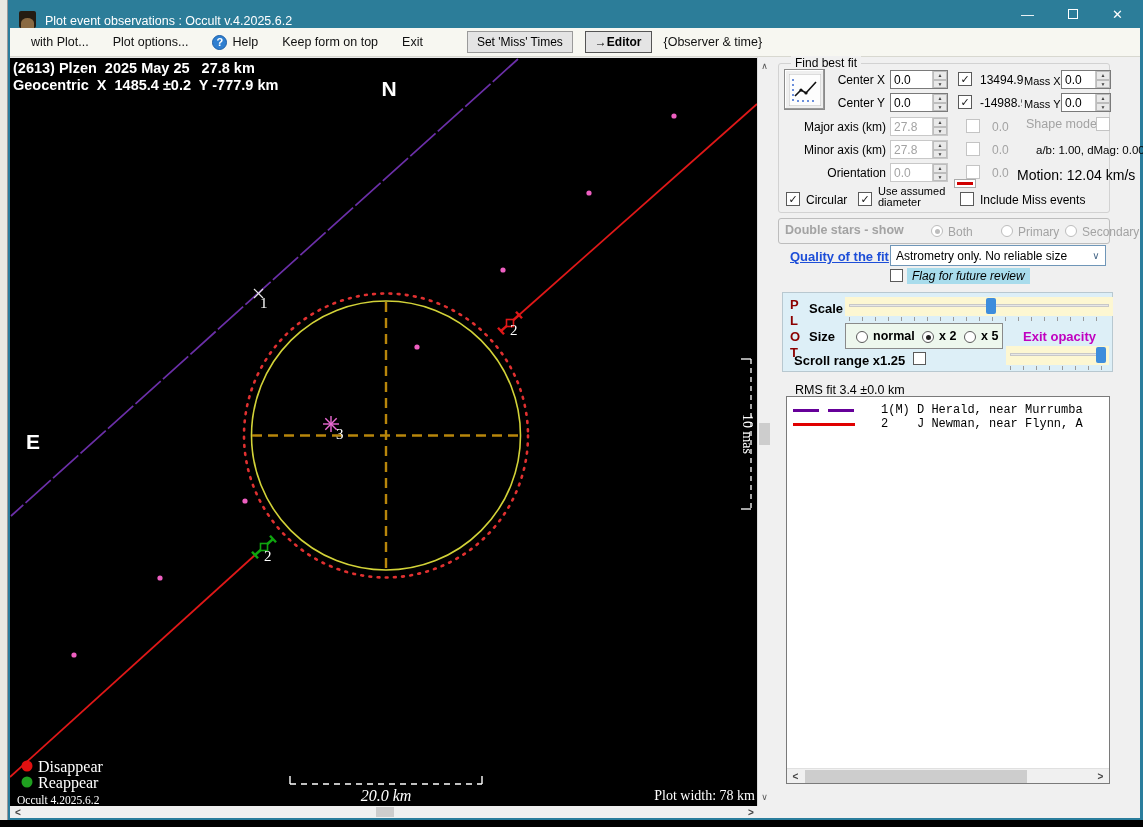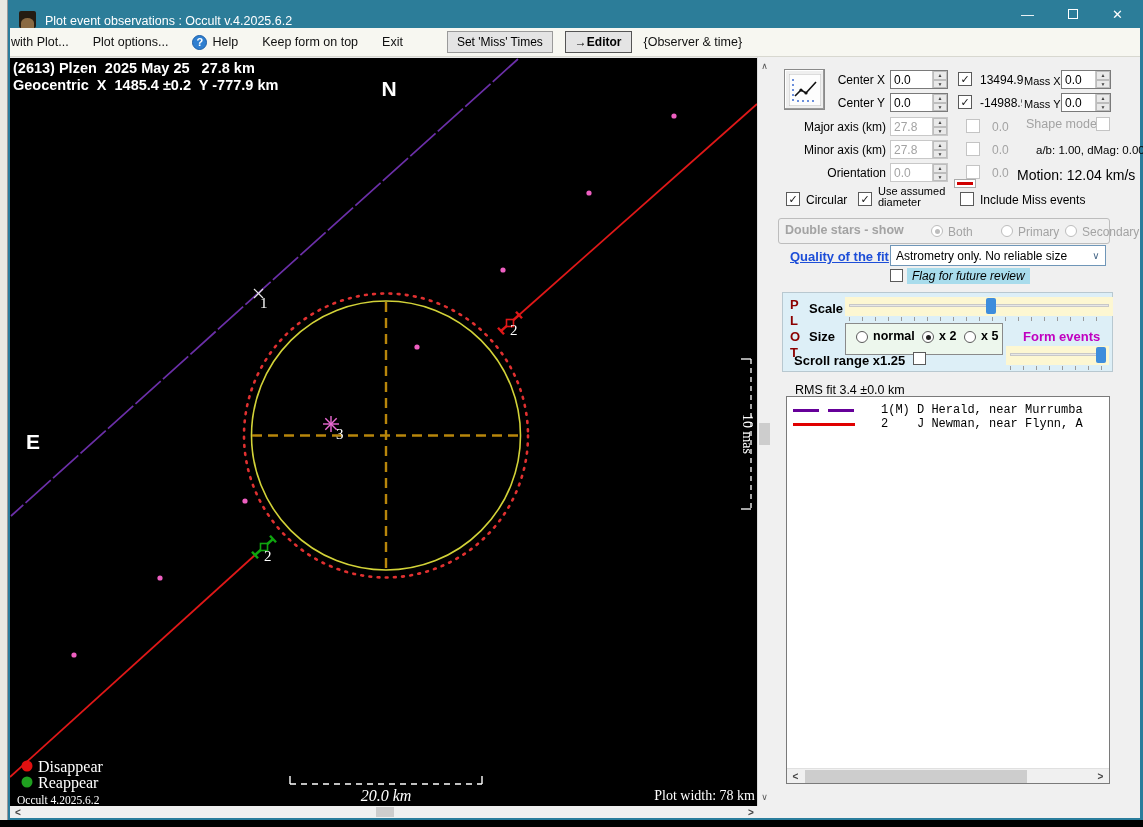--- a/index.html
+++ b/index.html
@@ -13,21 +13,21 @@
   .app-icon { width:17px; height:17px; margin-left:9px; background:#241c12; border-radius:2px; position:relative; overflow:hidden; }
   .app-icon::after { content:""; position:absolute; left:2px; top:7px; width:13px; height:10px; background:#8a6a42; border-radius:60% 60% 0 0; }
   .title-text { color:#fff; font-size:12.5px; margin-left:9px; flex:1; }
   .tb-btns { display:flex; align-items:center; height:100%; }
   .tb-btn { width:45px; height:100%; color:#fff; font-size:13px; display:flex; align-items:center; justify-content:center; }
   .max-glyph { width:10px; height:10px; border:1px solid #fff; display:inline-block; }
   
   .menubar { position:absolute; left:0; top:28px; right:0; height:29px; background:#f7f7f1; border-bottom:1px solid #d8d8d0;
              display:flex; align-items:center; font-size:12.5px; color:#111; }
   .menu-item { margin-left:24px; white-space:nowrap; }
-  .menu-item:first-child { margin-left:1px; }
+  .menu-item:first-child { margin-left:21px; }
   .help-wrap { display:flex; align-items:center; margin-left:24px; }
   .help-icon { width:15px; height:15px; border-radius:50%; background:#2f7fd0; color:#fff; font-size:11px; font-weight:bold;
                display:flex; align-items:center; justify-content:center; margin-right:5px; border:1px solid #1d5fa8; }
   .btn { background:#e4e4e4; border:1px solid #9a9a9a; font-size:12px; padding:3px 9px; white-space:nowrap; }
   .miss-btn { margin-left:44px; }
   .editor-btn { margin-left:12px; font-weight:bold; border:1px solid #555; }
   .observer-label { margin-left:12px; }
   
   .content { position:absolute; left:0; top:57px; width:1130px; height:749px; display:flex; }
   .plot-area { position:relative; width:747px; height:749px; background:#000; border-top:1px solid #e8e8e8; }
@@ -65,21 +65,21 @@
   .combo-arrow { width:18px; text-align:center; color:#4a6a8a; font-size:10px; }
   .flag-lbl { position:absolute; left:137px; top:211px; background:#a8dcec; font-style:italic; font-size:12px; padding:1px 5px; }
   
   .plot-panel { position:absolute; left:12px; top:235px; width:331px; height:80px; background:#ddeff7; border:1px solid #b8c8d0; }
   .pl-letter { position:absolute; left:7px; color:#8b0000; font-weight:bold; font-size:13px; }
   .dred { color:#000000; font-weight:bold; font-size:13px; }
   .slider { position:absolute; background:#fdf7d2; }
   .slider .groove { position:absolute; left:4px; right:4px; top:7px; height:3px; background:#e6e6e6; border:1px solid #c8c8c8; }
   .slider .thumb { position:absolute; top:1px; width:10px; height:16px; background:#3e8ddc; border-radius:2px; }
   .ticks { position:absolute; height:4px; background:repeating-linear-gradient(90deg,#9a9a9a 0 1px,transparent 1px 13px); }
-  .size-group { position:absolute; left:62px; top:30px; width:158px; height:32px; background:#edf7ed; border:1px solid #8a8a8a; }
+  .size-group { position:absolute; left:62px; top:30px; width:158px; height:26px; background:#edf7ed; border:1px solid #8a8a8a; }
   .size-lbl { position:absolute; top:5px; font-weight:bold; font-size:12.5px; }
   .opacity-lbl { color:#c000c0; font-weight:bold; font-size:13px; }
   
   .listbox { position:absolute; left:16px; top:339px; width:324px; height:388px; background:#fff; border:1px solid #7a7a7a; overflow:hidden; }
   .obs-row { position:absolute; left:0; height:14px; width:100%; }
   .obs-text { position:absolute; left:94px; top:0; font-family:"Liberation Mono", monospace; font-size:12px; white-space:pre; }
   .swatch { position:absolute; left:6px; top:6px; width:62px; height:3px; }
   .sw-purple { background:repeating-linear-gradient(90deg,#660099 0 26px,transparent 26px 35px); height:2.5px; }
   .sw-red { background:#e00000; height:2.5px; }
   .sw-pink { background:repeating-linear-gradient(90deg,#ee5fc1 0 3.5px,transparent 3.5px 15px); }
@@ -210,20 +210,23 @@
     </div>
 
     <div class="vscroll">
       <div class="vs-up">∧</div>
       <div class="vs-thumb"></div>
       <div class="vs-down">∨</div>
     </div>
 
     <div class="panel">
 
+      <div class="groupbox" style="left:8px; top:6px; width:332px; height:150px;">
+        <div class="gb-label">Find best fit</div>
+      </div>
       <div class="graph-btn">
         <svg width="32" height="32" viewBox="0 0 32 32">
           <rect x="0" y="0" width="32" height="32" fill="#fdfdfd" stroke="#bbb"></rect>
           <g fill="#3a6ad0">
               <circle cx="4" cy="6" r="1"></circle>
               <circle cx="4" cy="11" r="1"></circle>
               <circle cx="4" cy="16" r="1"></circle>
               <circle cx="4" cy="21" r="1"></circle>
               <circle cx="4" cy="26" r="1"></circle>
           <circle cx="9" cy="27" r="1"></circle>
@@ -359,21 +362,21 @@
 
         <div class="lbl dred" style="left:26px; top:36px;">Size</div>
         <div class="size-group">
           <div class="radio" style="left:10px; top:7px;"></div>
           <div class="size-lbl" style="left:27px;">normal</div>
           <div class="radio sel" style="left:76px; top:7px;"></div>
           <div class="size-lbl" style="left:93px;">x 2</div>
           <div class="radio" style="left:118px; top:7px;"></div>
           <div class="size-lbl" style="left:135px;">x 5</div>
         </div>
-        <div class="lbl opacity-lbl" style="left:240px; top:36px;">Form events</div>
+        <div class="lbl opacity-lbl" style="left:240px; top:36px;">Exit opacity</div>
 
         <div class="lbl dred" style="left:11px; top:60px;">Scroll range x1.25</div>
         <div class="cb off" style="left:130px; top:59px; width:13px; height:13px;"></div>
         <div class="slider" style="left:223px; top:53px; width:103px; height:19px;">
           <div class="groove"></div>
           <div class="thumb" style="left:90px;"></div>
         </div>
         <div class="ticks" style="left:227px; top:73px; width:97px;"></div>
       </div>
 

